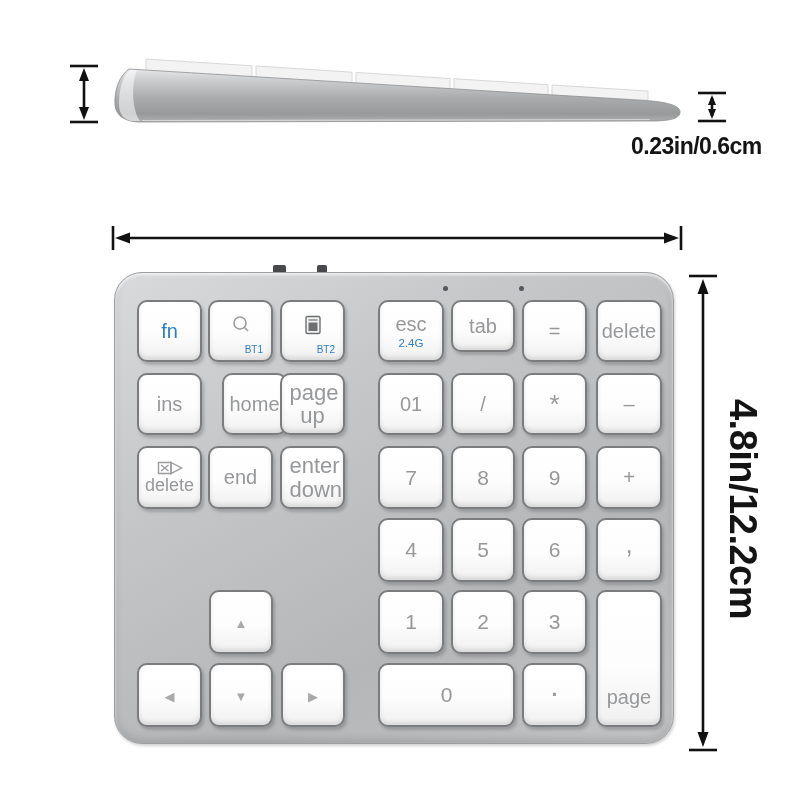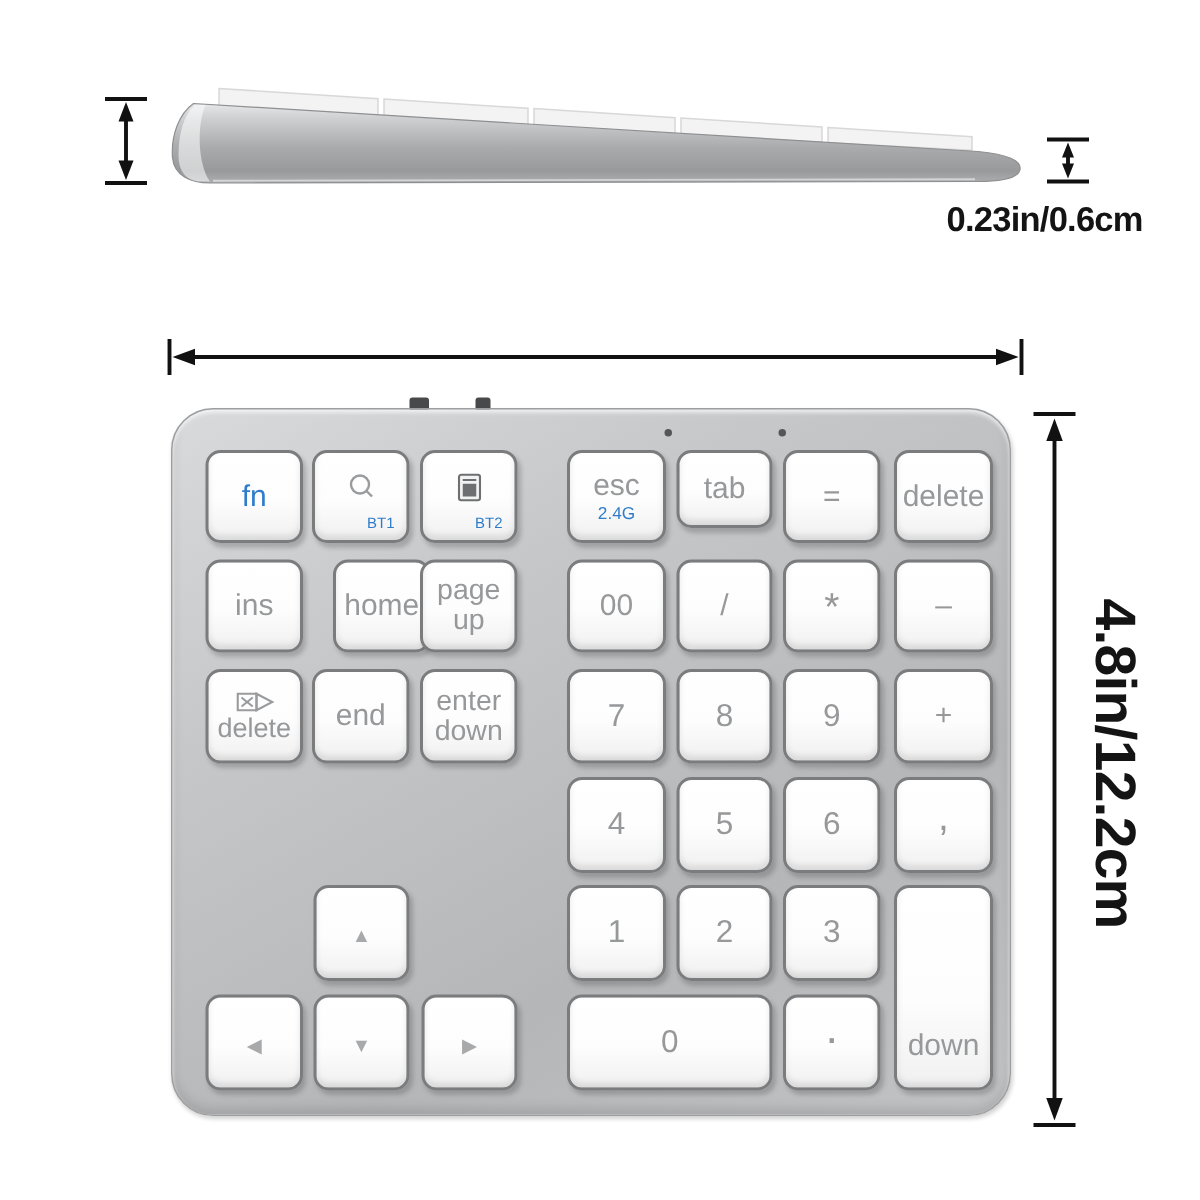--- a/index.html
+++ b/index.html
@@ -23,21 +23,21 @@
                        1px 2px 3px rgba(0,0,0,.18);}
   .led{position:absolute;width:5px;height:5px;border-radius:50%;background:#55565a;}
 
   .key{position:absolute;box-sizing:border-box;display:flex;align-items:center;justify-content:center;
        background:linear-gradient(180deg,#ffffff 0%,#fdfdfd 55%,#f0f0f1 100%);
        border:2px solid #7b7c7e;border-radius:10px;color:#97989a;font-size:20px;
        box-shadow:inset 0 -3px 4px rgba(0,0,0,.10), inset 0 2px 2px rgba(255,255,255,.9),
                   2px 3px 3px rgba(70,70,70,.28);}
   .key .klabel{display:block;text-align:center;}
   .key.fn .klabel{color:#2f7dca;}
-  .key.twoline .klabel{display:inline-block;width:46px;line-height:1.05;font-size:19px;white-space:normal;}
+  .key.twoline .klabel{display:inline-block;width:46px;line-height:1.05;font-size:22px;white-space:normal;}
   .key.esc{flex-direction:column;}
   .key.esc .ksub{font-size:11.5px;color:#2f7dca;margin-top:1px;}
   .key.bt{position:absolute;}
   .key .kicon{display:flex;align-items:center;justify-content:center;margin-bottom:12px;}
   .key.bt .ksub{position:absolute;right:8px;bottom:5px;font-size:10px;color:#2f7dca;}
   .key.delete{flex-direction:column;font-size:18px;line-height:1.05;}
   .key.delete .kicon{margin:0 0 1px 0;}
   .key.arrow{font-size:13px;color:#a8a9ab;}
   .key.arrow .kglyph{transform:translateY(1px);}
   .key.enter{align-items:flex-end;padding-bottom:16px;}
@@ -157,21 +157,21 @@
       <div class="key" style="left: 137px; top: 373px; width: 65px; height: 62px;">
         <span class="klabel">ins</span>
       </div>
       <div class="key" style="left: 208px; top: 373px; width: 65px; height: 62px; margin-left: 14px;">
         <span class="klabel">home</span>
       </div>
       <div class="key twoline" style="left: 280px; top: 373px; width: 65px; height: 62px;">
         <span class="klabel">page up</span>
       </div>
       <div class="key" style="left: 378px; top: 373px; width: 66px; height: 62px;">
-        <span class="klabel">00</span>
+        <span class="klabel">01</span>
       </div>
       <div class="key" style="left: 451px; top: 373px; width: 64px; height: 62px;">
         <span class="klabel">/</span>
       </div>
       <div class="key star" style="left: 522px; top: 373px; width: 65px; height: 62px;">
         <span class="klabel">*</span>
       </div>
       <div class="key" style="left: 596px; top: 373px; width: 66px; height: 62px;">
         <span class="klabel">–</span>
       </div>
@@ -222,21 +222,21 @@
       <div class="key num" style="left: 378px; top: 590px; width: 66px; height: 64px;">
         <span class="klabel">1</span>
       </div>
       <div class="key num" style="left: 451px; top: 590px; width: 64px; height: 64px;">
         <span class="klabel">2</span>
       </div>
       <div class="key num" style="left: 522px; top: 590px; width: 65px; height: 64px;">
         <span class="klabel">3</span>
       </div>
       <div class="key enter" style="left: 596px; top: 590px; width: 66px; height: 137px;">
-        <span class="klabel">down</span>
+        <span class="klabel">page</span>
       </div>
       <div class="key arrow" style="left: 137px; top: 663px; width: 65px; height: 64px;">
         <span class="kglyph">◀</span>
       </div>
       <div class="key arrow" style="left: 209px; top: 663px; width: 64px; height: 64px;">
         <span class="kglyph">▼</span>
       </div>
       <div class="key arrow" style="left: 281px; top: 663px; width: 64px; height: 64px;">
         <span class="kglyph">▶</span>
       </div>

